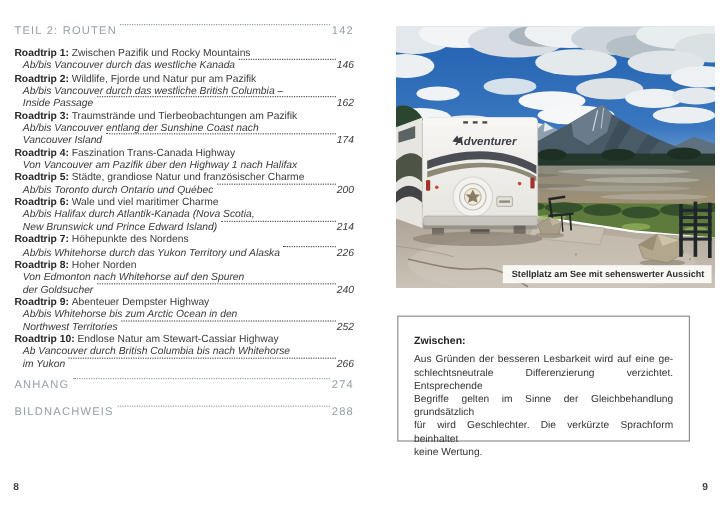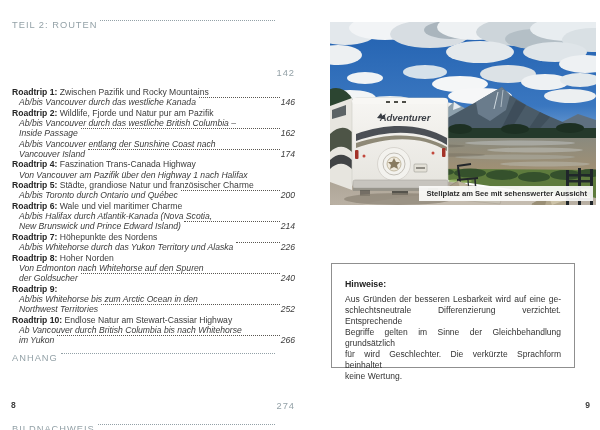--- a/index.html
+++ b/index.html
@@ -10,32 +10,32 @@
   
   .page-left { position: absolute; left: 12px; top: 20px; width: 283px; }
   .toc-line { display: flex; align-items: flex-start; font-size: 8.6px; line-height: 10.35px; white-space: nowrap; }
   .toc-line .txt { white-space: nowrap; }
   .toc-line .lbl { font-weight: bold; color: #262626; }
   .toc-line .dots { flex: 1; min-width: 6px; border-bottom: 1.4px dotted #5a5751; margin: 0 1px 2px 3px; }
   .toc-line .pg { text-align: right; min-width: 14px; }
   .toc-sub { padding-left: 7px; font-style: italic; }
   .toc-section { color: var(--teal, #93a1a7); font-size: 9.3px; line-height: 11px; letter-spacing: 1px; }
   .toc-section .dots { border-bottom-color: var(--teal, #93a1a7); margin-bottom: 2.5px; }
-  .toc-section .pg { min-width: 18px; margin-top: 48px; }
+  .toc-section .pg { min-width: 18px; }
   .entries { margin-top: 8px; }
   .sec-anhang { margin-top: 7px; }
   .sec-bild { margin-top: 12px; }
 
   
   .folio { position: absolute; top: 400px; font-size: 8.5px; font-weight: bold; color: #3f3f3f; }
   .folio-left { left: 11px; }
   .folio-right { right: 10px; }
 
   
-  .photo { position: absolute; left: 330px; top: 22px; width: 266px; height: 183px; overflow: hidden; }
+  .photo { position: absolute; left: 330px; top: 22px; width: 266px; height: 218px; overflow: hidden; }
   .photo svg { display: block; }
   .photo-caption { position: absolute; right: 3px; bottom: 4px; background: rgba(252,252,250,0.93);
     font-size: 7.6px; font-weight: bold; color: #2e2e2e; padding: 3px 6px 3px 7px; line-height: 9px; }
 
   
   .notice { position: absolute; left: 331px; top: 263px; width: 244px; height: 105px;
     border: 1px solid #8f8f8f; padding: 15px 13px 0 13px; background: #fff; }
   .notice-title { font-size: 8.8px; font-weight: bold; color: #222; margin-bottom: 5px; }
   .notice-body { font-size: 8.5px; line-height: 11px; color: #333; }
   .nline { text-align: justify; text-align-last: justify; }
@@ -69,20 +69,25 @@
           <span class="txt">Wildlife, Fjorde und Natur pur am Pazifik</span>
         </div>
         <div class="toc-line toc-sub">
           <span class="txt">Ab/bis Vancouver durch das westliche British Columbia –</span>
         </div>
         <div class="toc-line toc-sub">
           <span class="txt">Inside Passage</span>
           <span class="dots"></span>
           <span class="pg">162</span>
         </div>
+        <div class="toc-line">
+          <span class="txt lbl">Roadtrip 3:</span>
+          <span class="txt">&nbsp;</span>
+          <span class="txt">Traumstrände und Tierbeobachtungen am Pazifik</span>
+        </div>
         <div class="toc-line toc-sub">
           <span class="txt">Ab/bis Vancouver entlang der Sunshine Coast nach</span>
         </div>
         <div class="toc-line toc-sub">
           <span class="txt">Vancouver Island</span>
           <span class="dots"></span>
           <span class="pg">174</span>
         </div>
         <div class="toc-line">
           <span class="txt lbl">Roadtrip 4:</span>
@@ -134,20 +139,21 @@
           <span class="txt">Von Edmonton nach Whitehorse auf den Spuren</span>
         </div>
         <div class="toc-line toc-sub">
           <span class="txt">der Goldsucher</span>
           <span class="dots"></span>
           <span class="pg">240</span>
         </div>
         <div class="toc-line">
           <span class="txt lbl">Roadtrip 9:</span>
           <span class="txt">&nbsp;</span>
+          <span class="txt">Abenteuer Dempster Highway</span>
         </div>
         <div class="toc-line toc-sub">
           <span class="txt">Ab/bis Whitehorse bis zum Arctic Ocean in den</span>
         </div>
         <div class="toc-line toc-sub">
           <span class="txt">Northwest Territories</span>
           <span class="dots"></span>
           <span class="pg">252</span>
         </div>
         <div class="toc-line">
@@ -362,21 +368,21 @@
         <rect x="236" y="158" width="27" height="2.5" opacity="0.95"></rect>
         <rect x="236" y="164" width="27" height="2.5" opacity="0.95"></rect>
         <rect x="236" y="170" width="27" height="2.5" opacity="0.95"></rect>
         <rect x="236" y="176" width="27" height="2.5" opacity="0.95"></rect>
       </g>
     </svg>
     <div class="photo-caption">Stellplatz am See mit sehenswerter Aussicht</div>
   </div>
 
   <div class="notice">
-    <div class="notice-title">Hinweise:</div>
+    <div class="notice-title">Zwischen:</div>
     <div class="notice-body" id="notice-body">
         <div class="nline">Aus Gründen der besseren Lesbarkeit wird auf eine ge-</div>
         <div class="nline">schlechtsneutrale Differenzierung verzichtet. Entsprechende</div>
         <div class="nline">Begriffe gelten im Sinne der Gleichbehandlung grundsätzlich</div>
         <div class="nline">für wird Geschlechter. Die verkürzte Sprachform beinhaltet</div>
         <div class="nline-last">keine Wertung.</div>
       </div>
   </div>
 
   <div class="folio folio-right">9</div>

